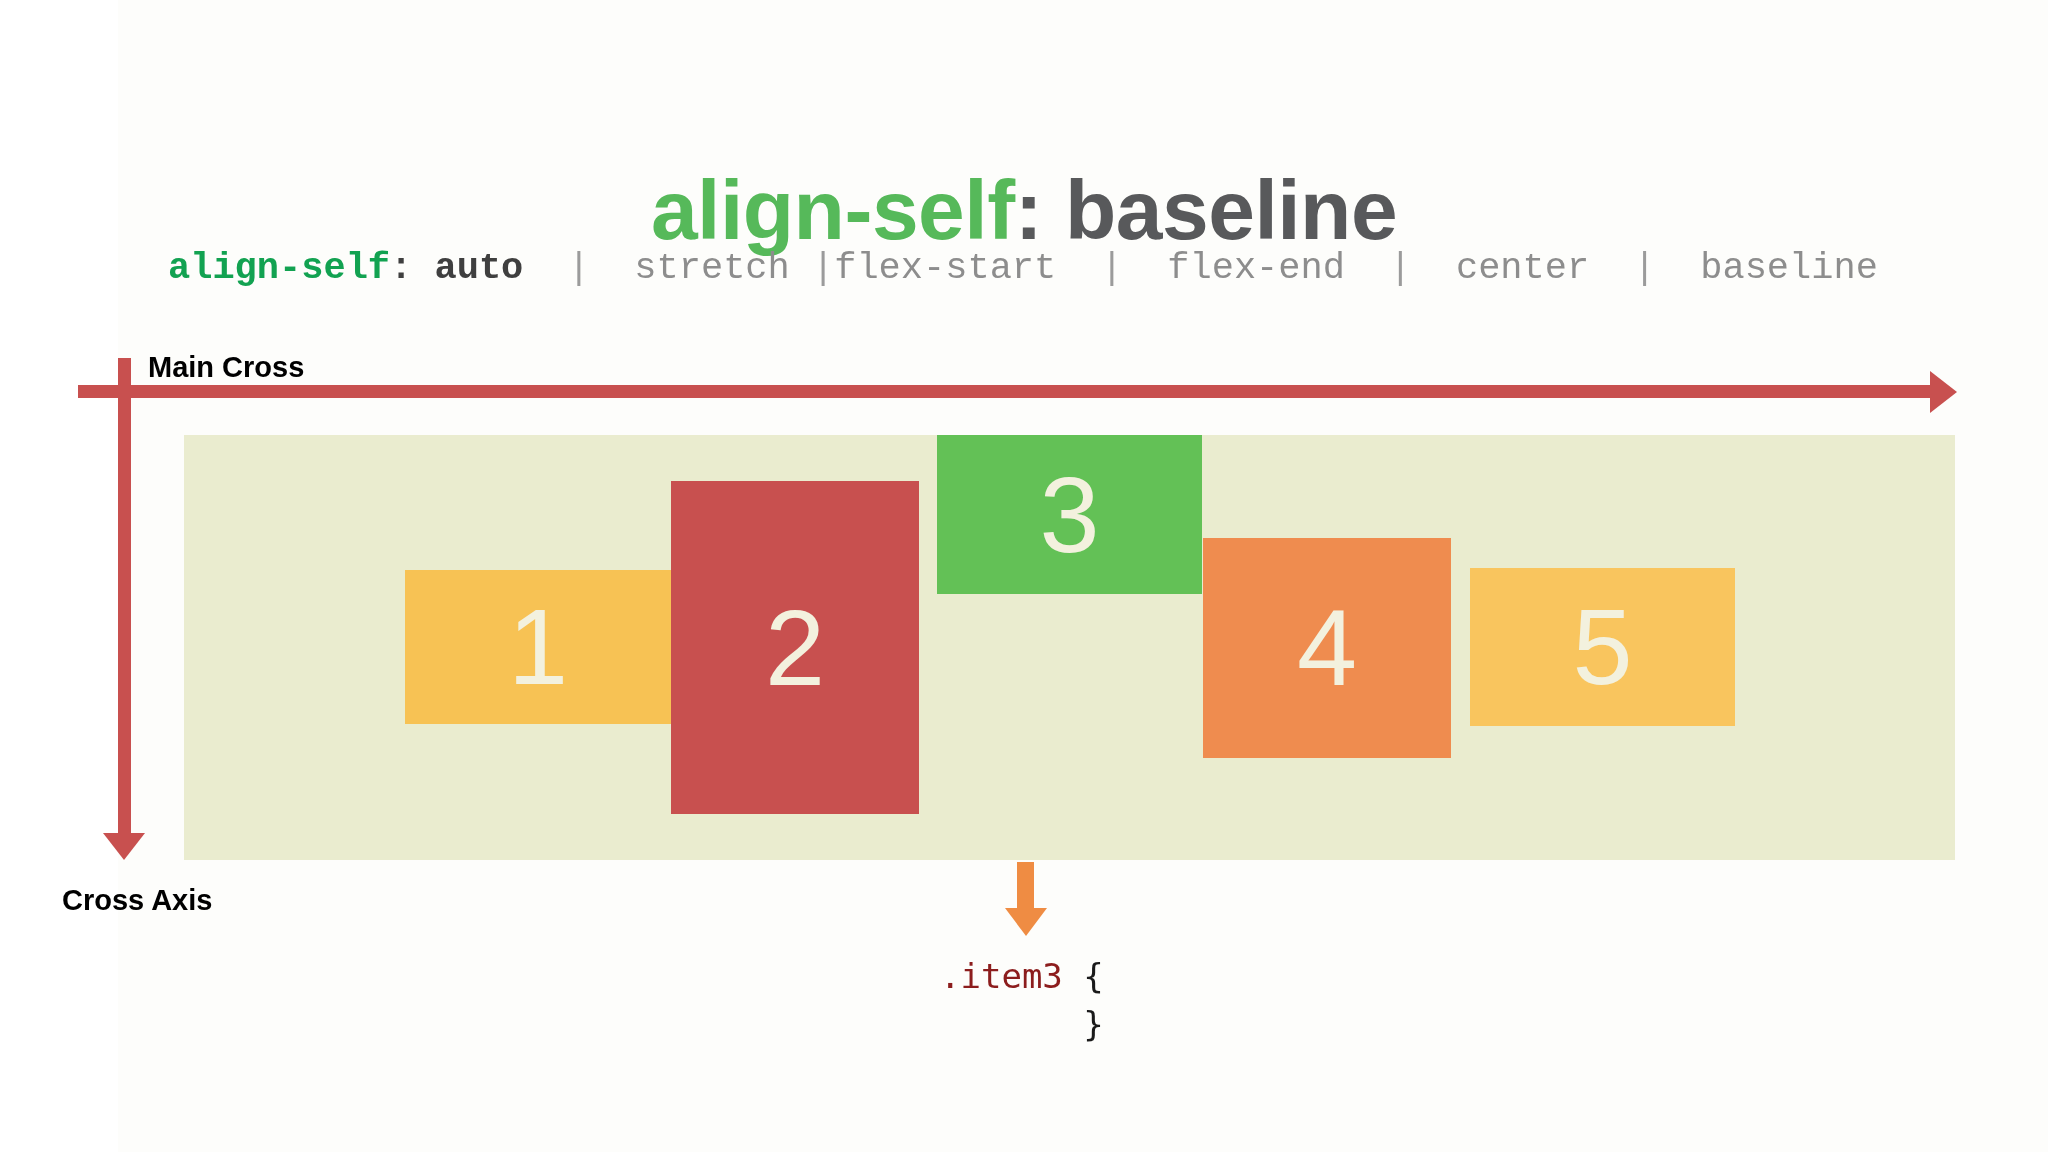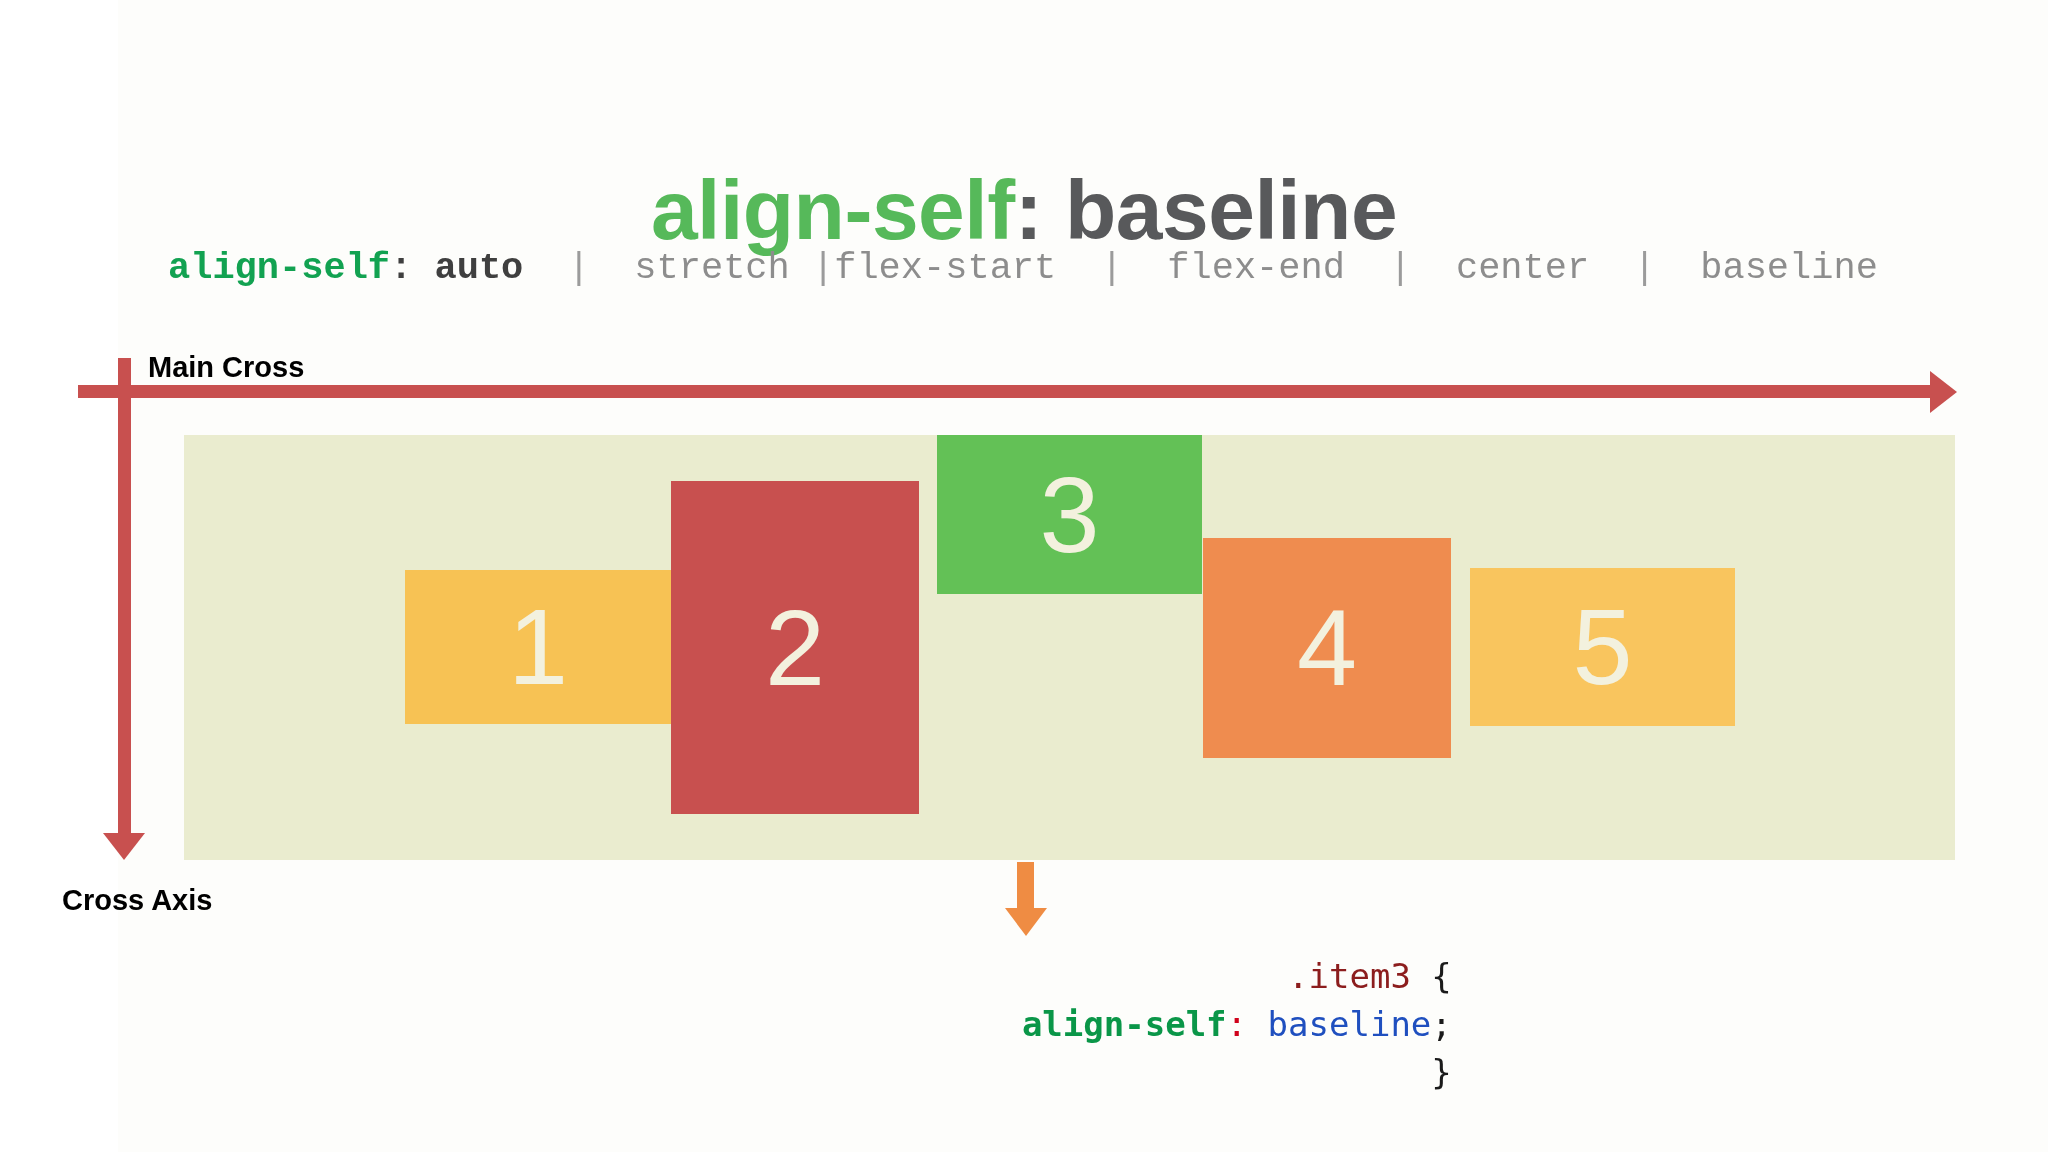--- a/index.html
+++ b/index.html
@@ -203,13 +203,13 @@
       <span>4</span>
     </div>
     <div class="flex-item" style="left: 1286px; top: 133px; width: 265px; height: 158px; background: rgb(249, 197, 94);">
       <span>5</span>
     </div>
   </div>
 
 <div class="code-arrow-stem"></div>
 <div class="code-arrow-head"></div>
 
-<div class="code-block"><span class="code-line"><span class="selector">.item3</span><span class="brace"> {</span></span><span class="code-line"><span>    </span><span class="prop">align-self</span><span class="punct-colon">:</span><span> </span><span class="value">baseline</span><span class="semi">;</span></span><span class="code-line"><span class="brace">}</span></span></div>
+<div class="code-block"><span class="code-line"><span class="selector">.item3</span><span class="brace"> {</span></span><span class="code-line"><span class="brace">}</span></span></div>
 
 </body></html>

